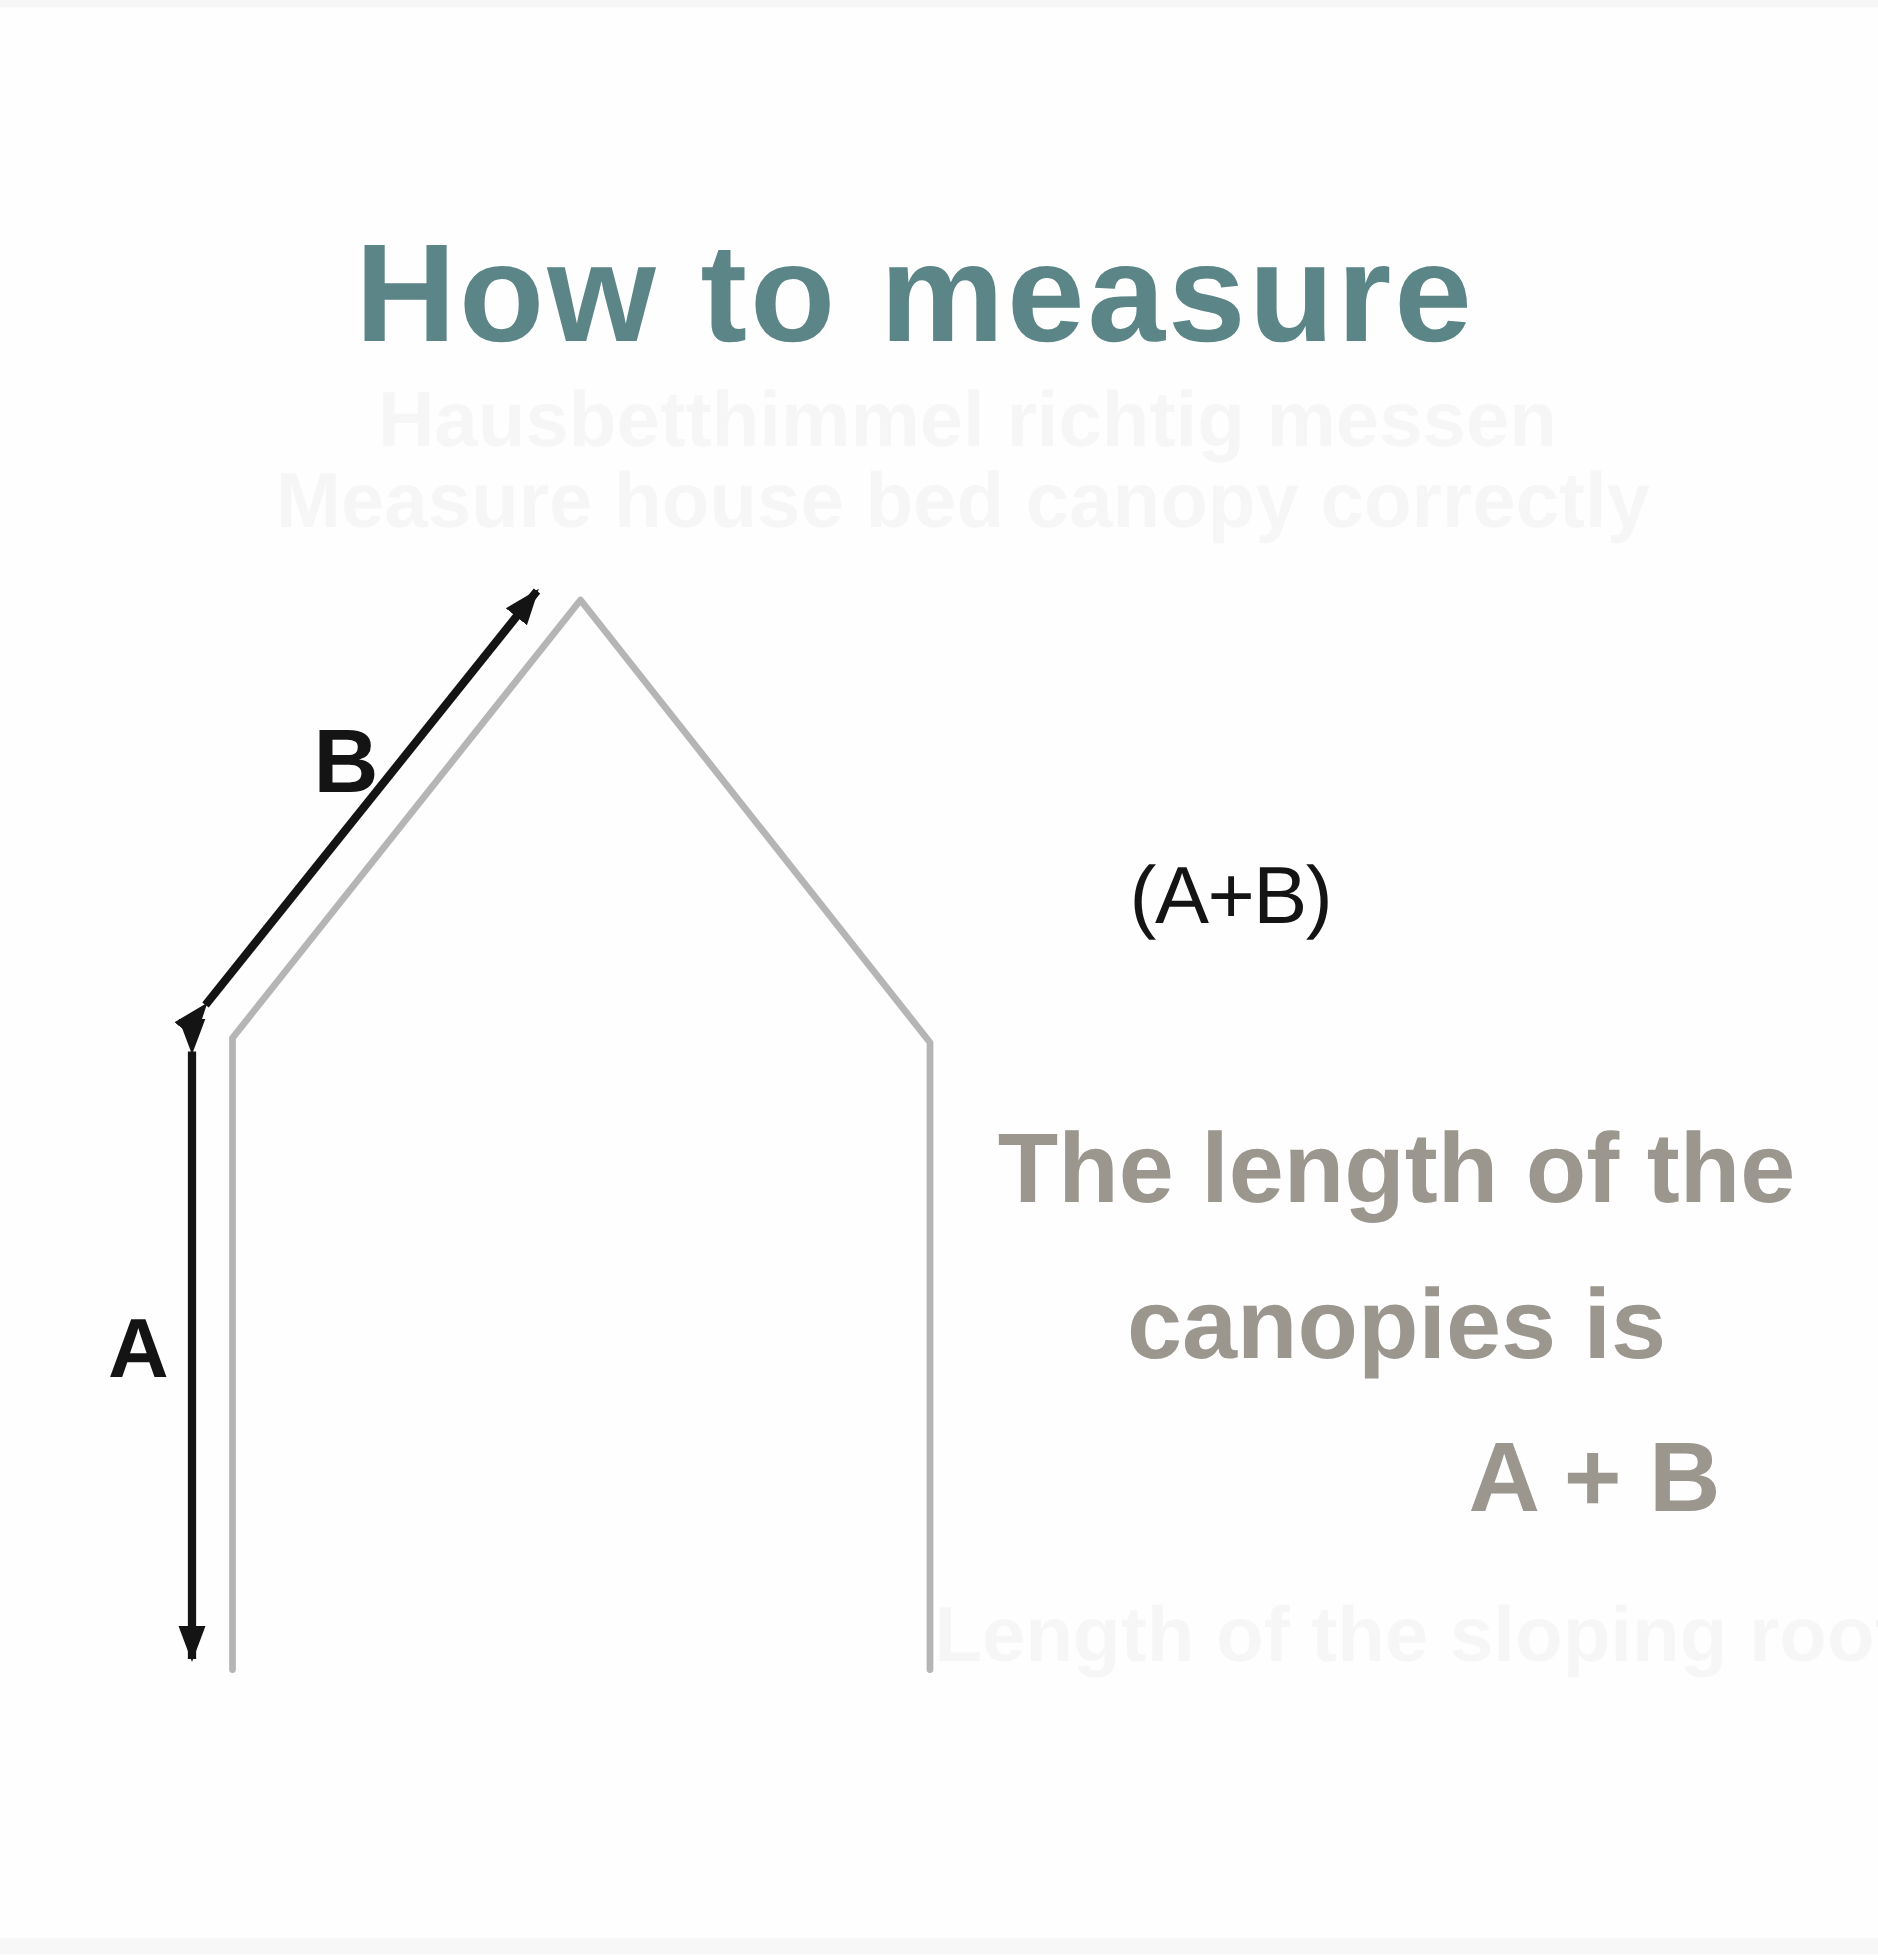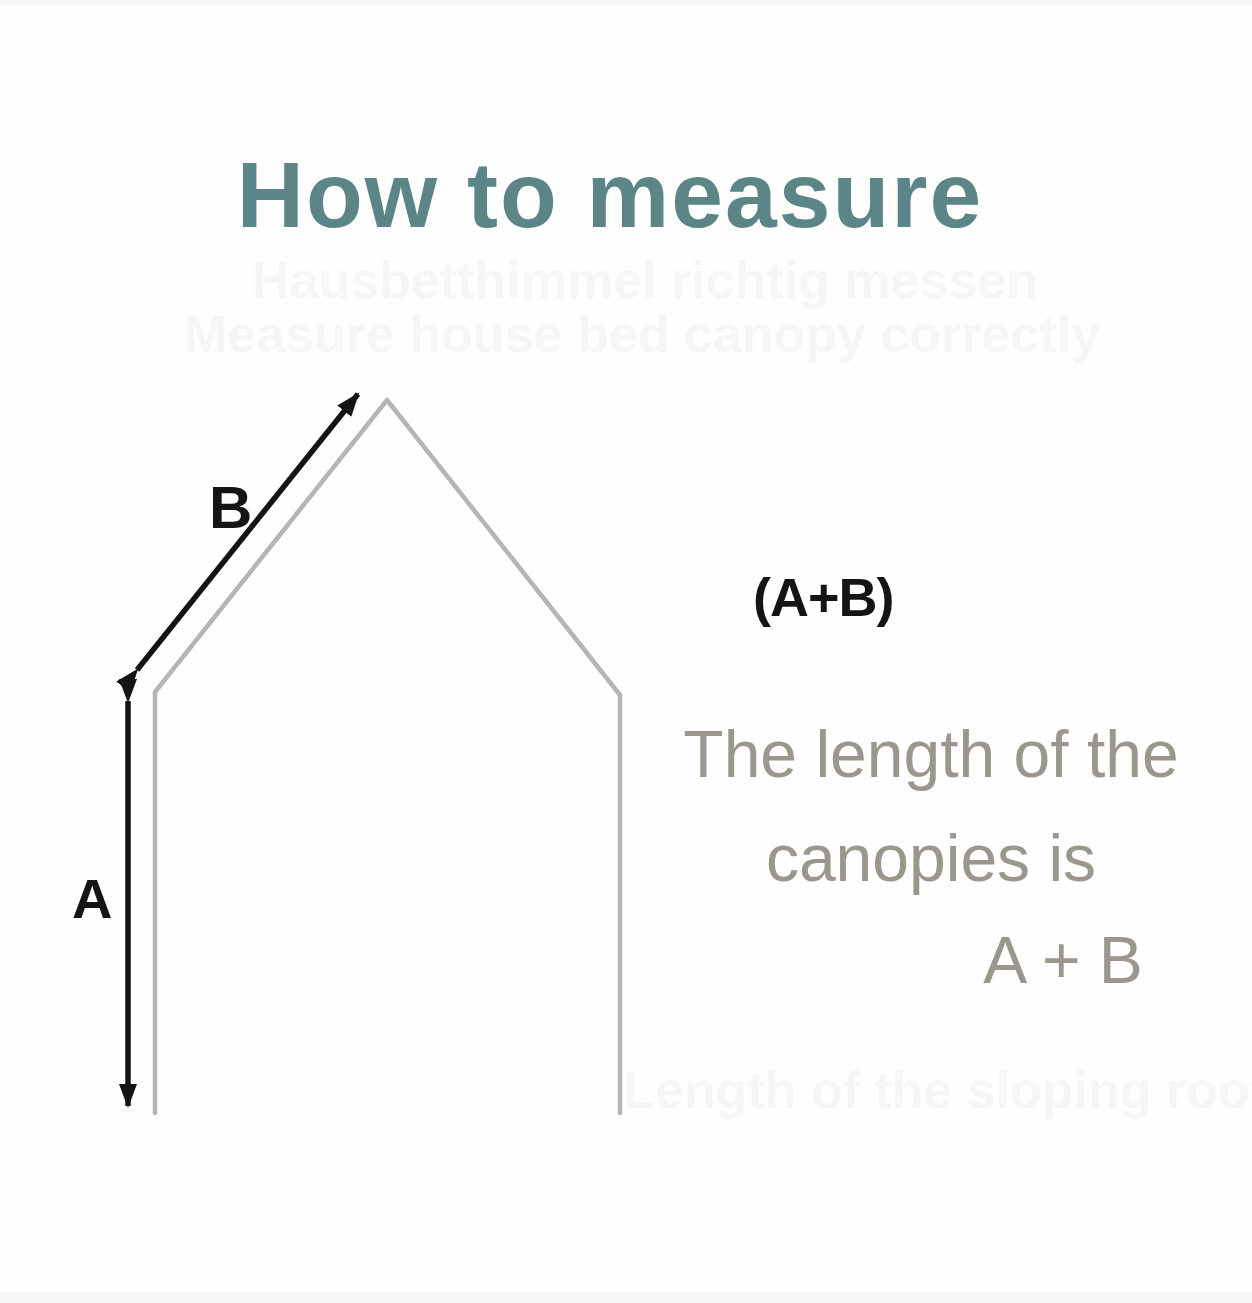--- a/index.html
+++ b/index.html
@@ -66,30 +66,31 @@
     font-weight: 700;
     color: #141414;
   }
   #label-b { top: 475px; left: 209px; font-size: 60px; }
   #label-a { top: 868px; left: 72px;  font-size: 56px; }
 
   #formula {
     top: 568px;
     left: 753px;
     font-size: 54px;
-    font-weight: 700;
+    font-weight: 400;
     letter-spacing: -1px;
     color: #141414;
   }
 
   .desc-line {
-    font-weight: 400;
+    font-weight: 700;
     font-size: 66px;
     color: #9b968e;
     transform: translateX(-50%);
+    margin-top: 24px;
   }
   #desc-1 { top: 718px;  left: 931px; }
   #desc-2 { top: 822px;  left: 931px; }
   #desc-3 { top: 924px;  left: 1063px; }
   #desc-4 { top: 1026px; left: 939px; }
 </style>
 </head>
 <body>
 
 <div id="canvas">

